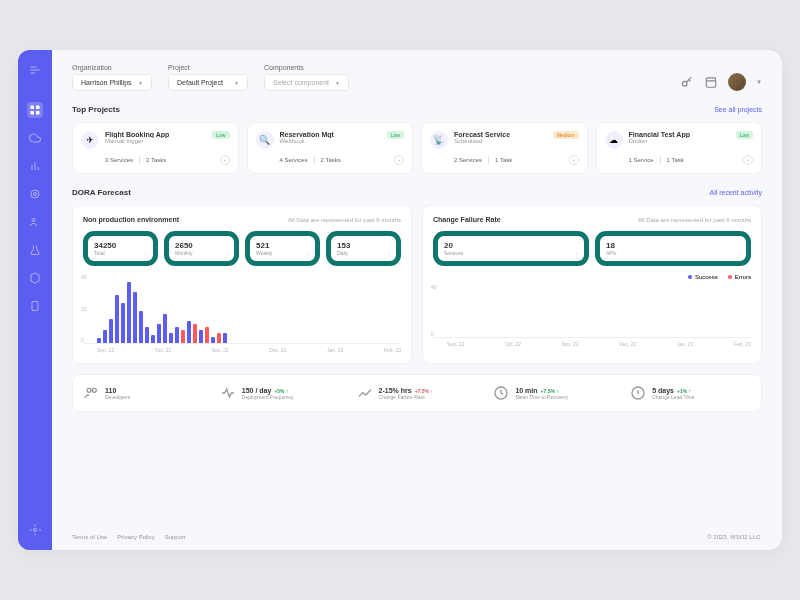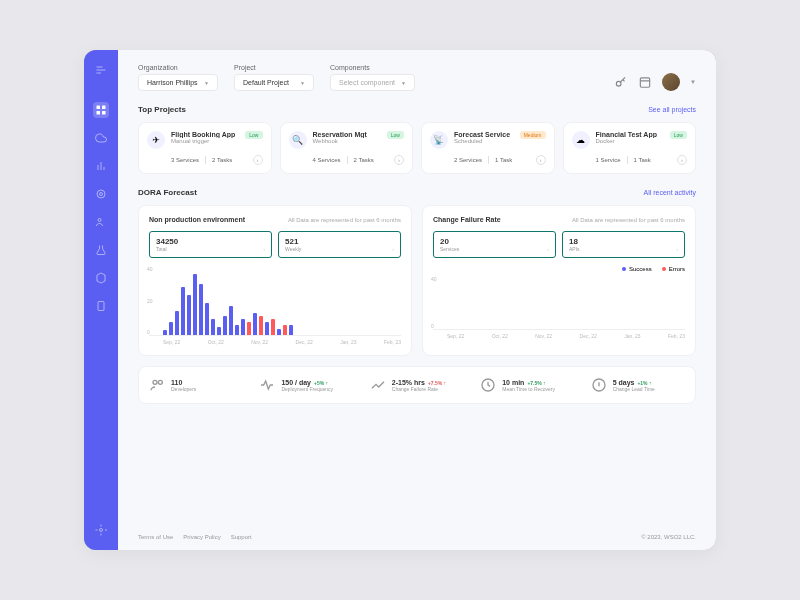--- a/index.html
+++ b/index.html
@@ -1,17 +1,17 @@
 <!DOCTYPE html>
 <html><head>
 <meta charset="utf-8">
 <style>
 *{margin:0;padding:0;box-sizing:border-box;font-family:-apple-system,BlinkMacSystemFont,'Segoe UI',sans-serif}
 body{background:#e8e8ec;display:flex;align-items:center;justify-content:center;width:800px;height:600px;overflow:hidden}
-.app{display:flex;width:632px;height:500px;background:#a3a3a3;border-radius:12px;overflow:hidden;box-shadow:0 4px 20px rgba(0,0,0,0.05)}
+.app{display:flex;width:764px;height:500px;background:#a3a3a3;border-radius:12px;overflow:hidden;box-shadow:0 4px 20px rgba(0,0,0,0.05)}
 .sidebar{width:34px;background:#5b5ff1;display:flex;flex-direction:column;align-items:center;padding:12px 0;gap:16px}
 .sidebar-top{margin-bottom:8px}
 .nav-icons{display:flex;flex-direction:column;gap:12px;flex:1}
 .nav-icon{width:16px;height:16px;display:flex;align-items:center;justify-content:center;color:rgba(255,255,255,0.5);cursor:pointer;border-radius:4px;padding:2px}
 .nav-icon.active{background:rgba(255,255,255,0.2);color:#fff}
 .nav-bottom{margin-top:auto}
 .main{flex:1;background:#f7f8fc;padding:14px 20px 10px;overflow:hidden;display:flex;flex-direction:column}
 .header{display:flex;align-items:flex-end;gap:16px;margin-bottom:14px}
 .dropdown-group{display:flex;flex-direction:column;gap:3px}
 .dd-label{font-size:7px;color:#666}
@@ -37,21 +37,21 @@
 .pstats{display:flex;align-items:center;gap:6px;font-size:6px;color:#666;margin-left:24px}
 .pstats span{white-space:nowrap}
 .pdiv{width:1px;height:8px;background:#e0e0e4}
 .pmore{width:10px;height:10px;border:1px solid #e0e0e4;border-radius:50%;margin-left:auto;display:flex;align-items:center;justify-content:center;font-size:6px;color:#aaa;cursor:pointer}
 .analytics{display:flex;gap:10px;margin-bottom:10px}
 .panel{flex:1;background:#fff;border-radius:8px;padding:10px;border:1px solid #f0f0f4}
 .panel-head{display:flex;justify-content:space-between;align-items:center;margin-bottom:8px}
 .panel-title{font-size:7px;font-weight:600;color:#333}
 .panel-sub{font-size:6px;color:#aaa}
 .stat-row{display:flex;gap:6px;margin-bottom:8px}
-.stat{flex:1;border:1px solid #0f766e;border-radius:3px;padding:5px 6px;cursor:pointer}
+.stat{flex:1;border:5px solid #0f766e;border-radius:11px;padding:5px 6px;cursor:pointer}
 .stat-val{font-size:8px;font-weight:600;color:#333}
 .stat-lbl{font-size:5px;color:#999;display:flex;align-items:center}
 .stat-lbl::after{content:"›";margin-left:auto;color:#ccc}
 .chart{height:70px;position:relative;border-bottom:1px solid #eee}
 .chart-yaxis{position:absolute;left:-2px;top:0;bottom:0;display:flex;flex-direction:column;justify-content:space-between;font-size:5px;color:#bbb}
 .chart-bars{position:absolute;left:14px;right:0;bottom:0;height:100%;display:flex;align-items:flex-end;gap:2px}
 .bar{width:4px;border-radius:1px 1px 0 0}
 .bar-blue{background:#5b5ff1}
 .bar-red{background:#ff5a5a}
 .chart-x{display:flex;justify-content:space-between;margin-top:3px;padding-left:14px;font-size:5px;color:#bbb}
@@ -260,22 +260,30 @@
         <div class="panel-head">
           <div class="panel-title">Non production environment</div>
           <div class="panel-sub">All Data are represented for past 6 months</div>
         </div>
         <div class="stat-row" id="stats1">
             <div class="stat">
               <div class="stat-val">34250</div>
               <div class="stat-lbl">Total</div>
             </div>
             <div class="stat">
+              <div class="stat-val">2650</div>
+              <div class="stat-lbl">Monthly</div>
+            </div>
+            <div class="stat">
               <div class="stat-val">521</div>
               <div class="stat-lbl">Weekly</div>
+            </div>
+            <div class="stat">
+              <div class="stat-val">153</div>
+              <div class="stat-lbl">Daily</div>
             </div>
           </div>
         <div class="chart">
           <div class="chart-yaxis" id="y1">
               <span>40</span>
               <span>20</span>
               <span>0</span>
             </div>
           <div class="chart-bars" id="bars1">
               <div class="bar bar-blue" style="height:4.800000000000001px"></div>

